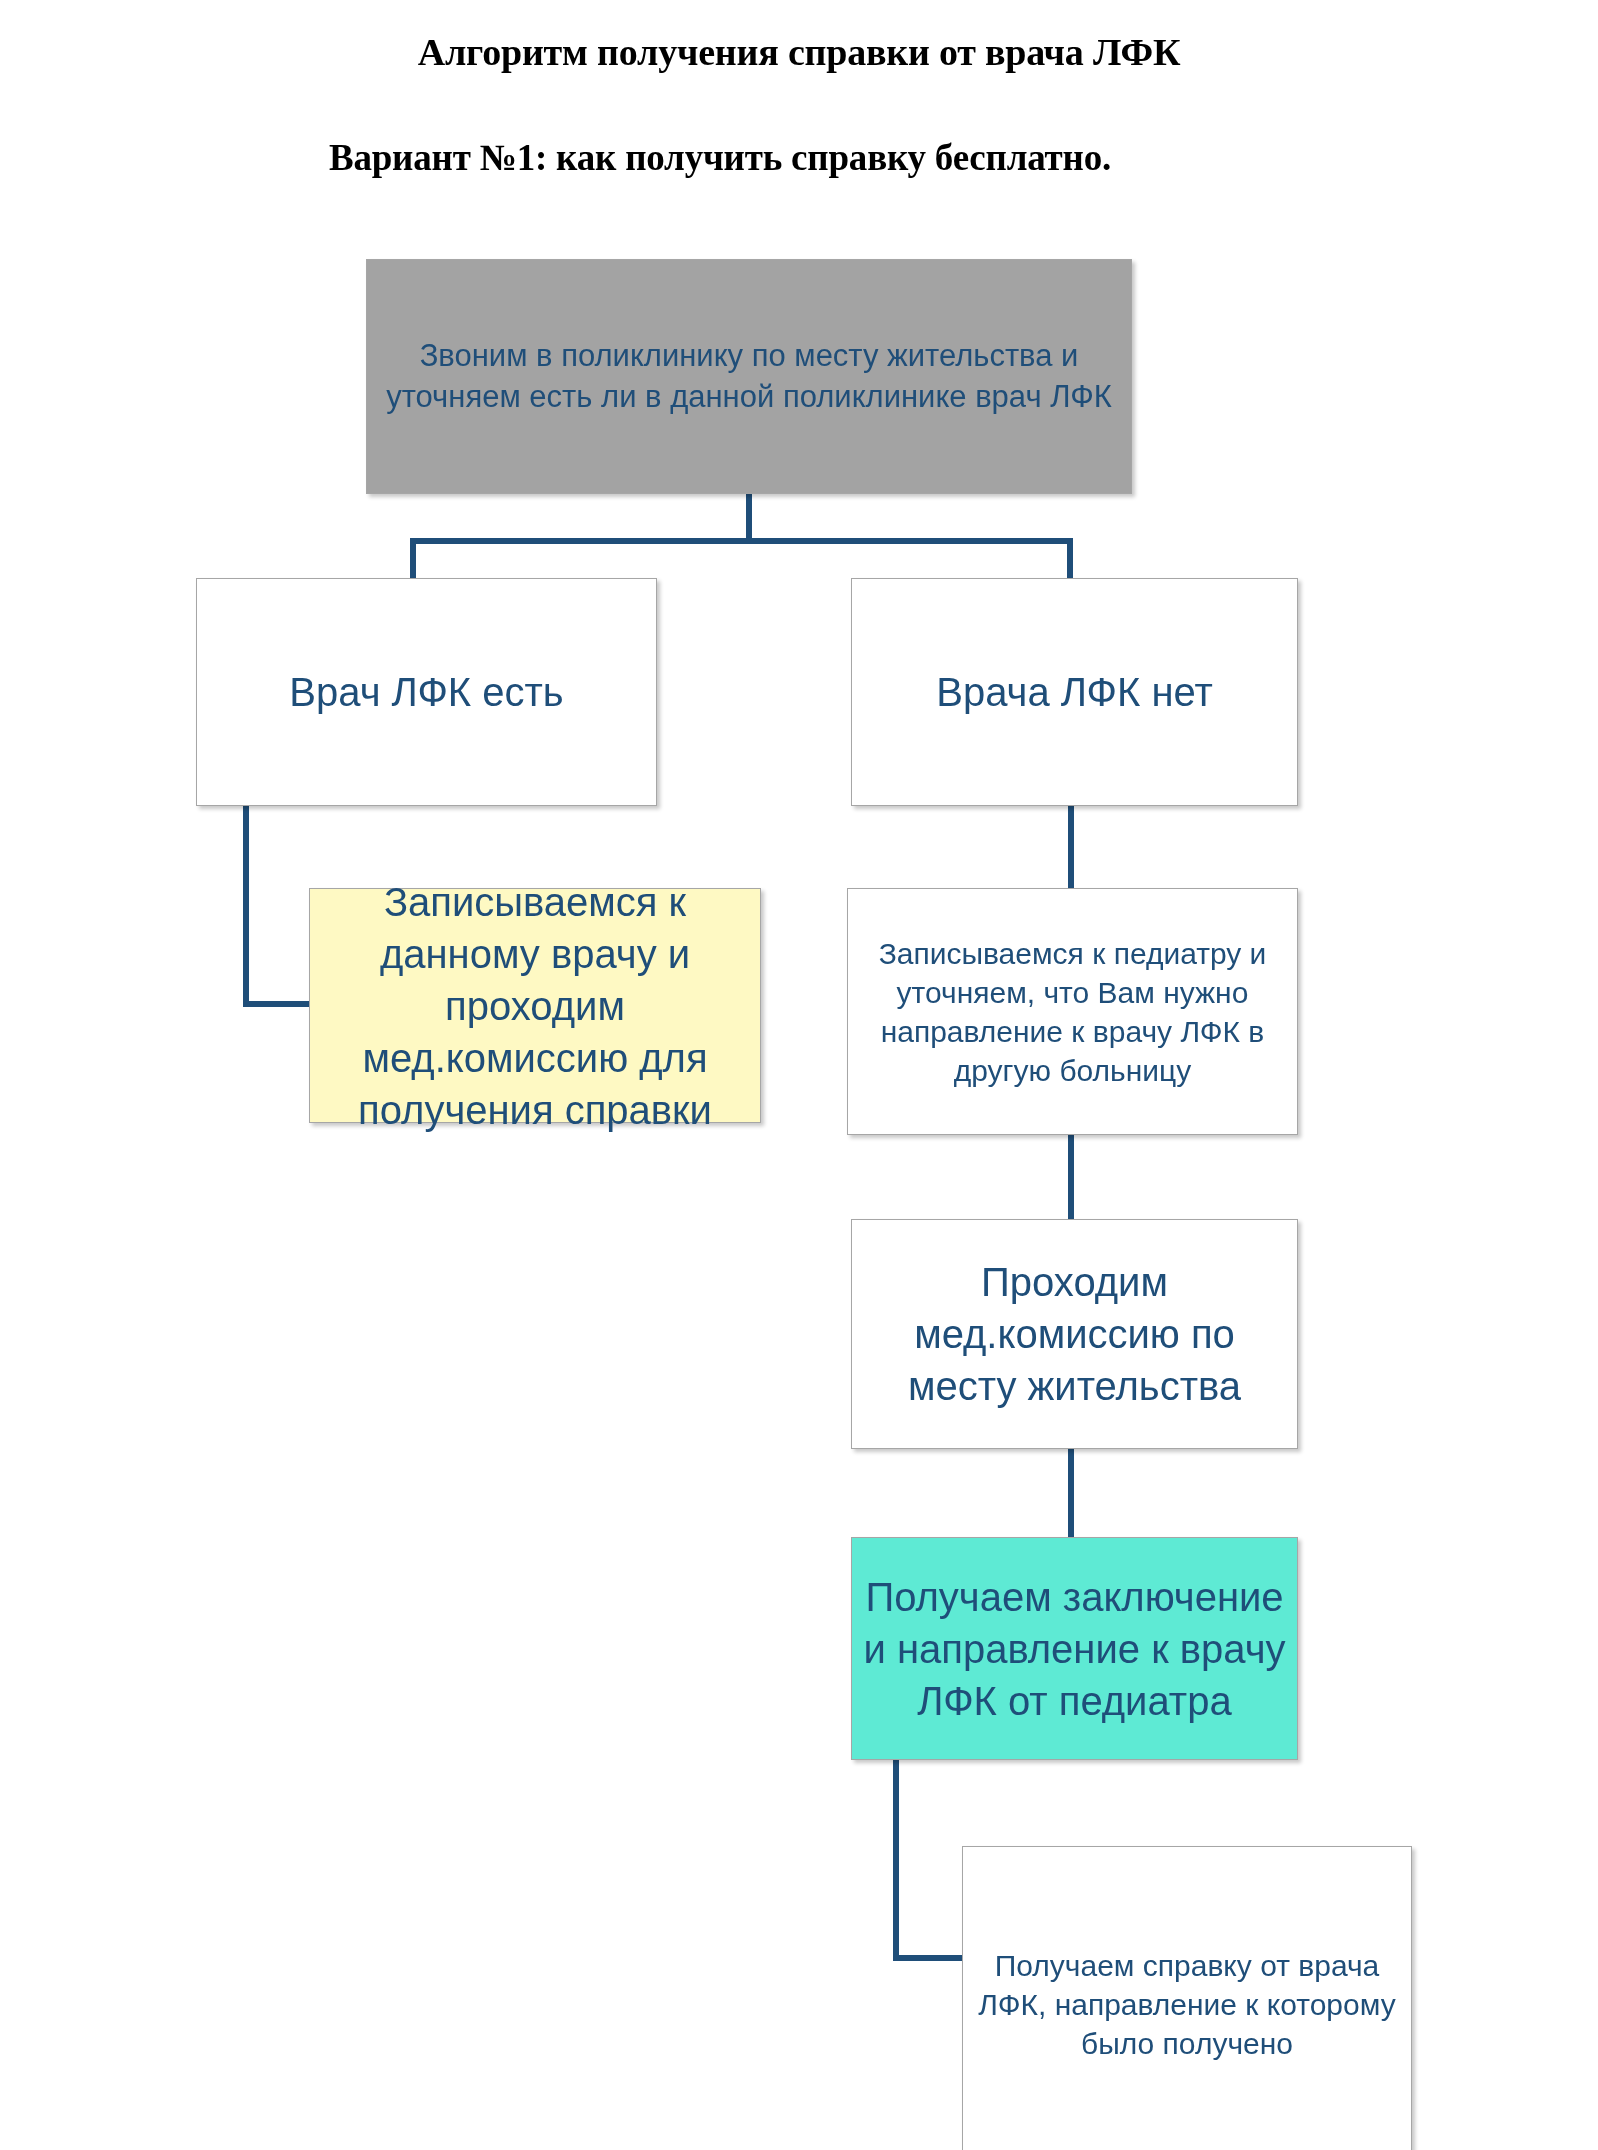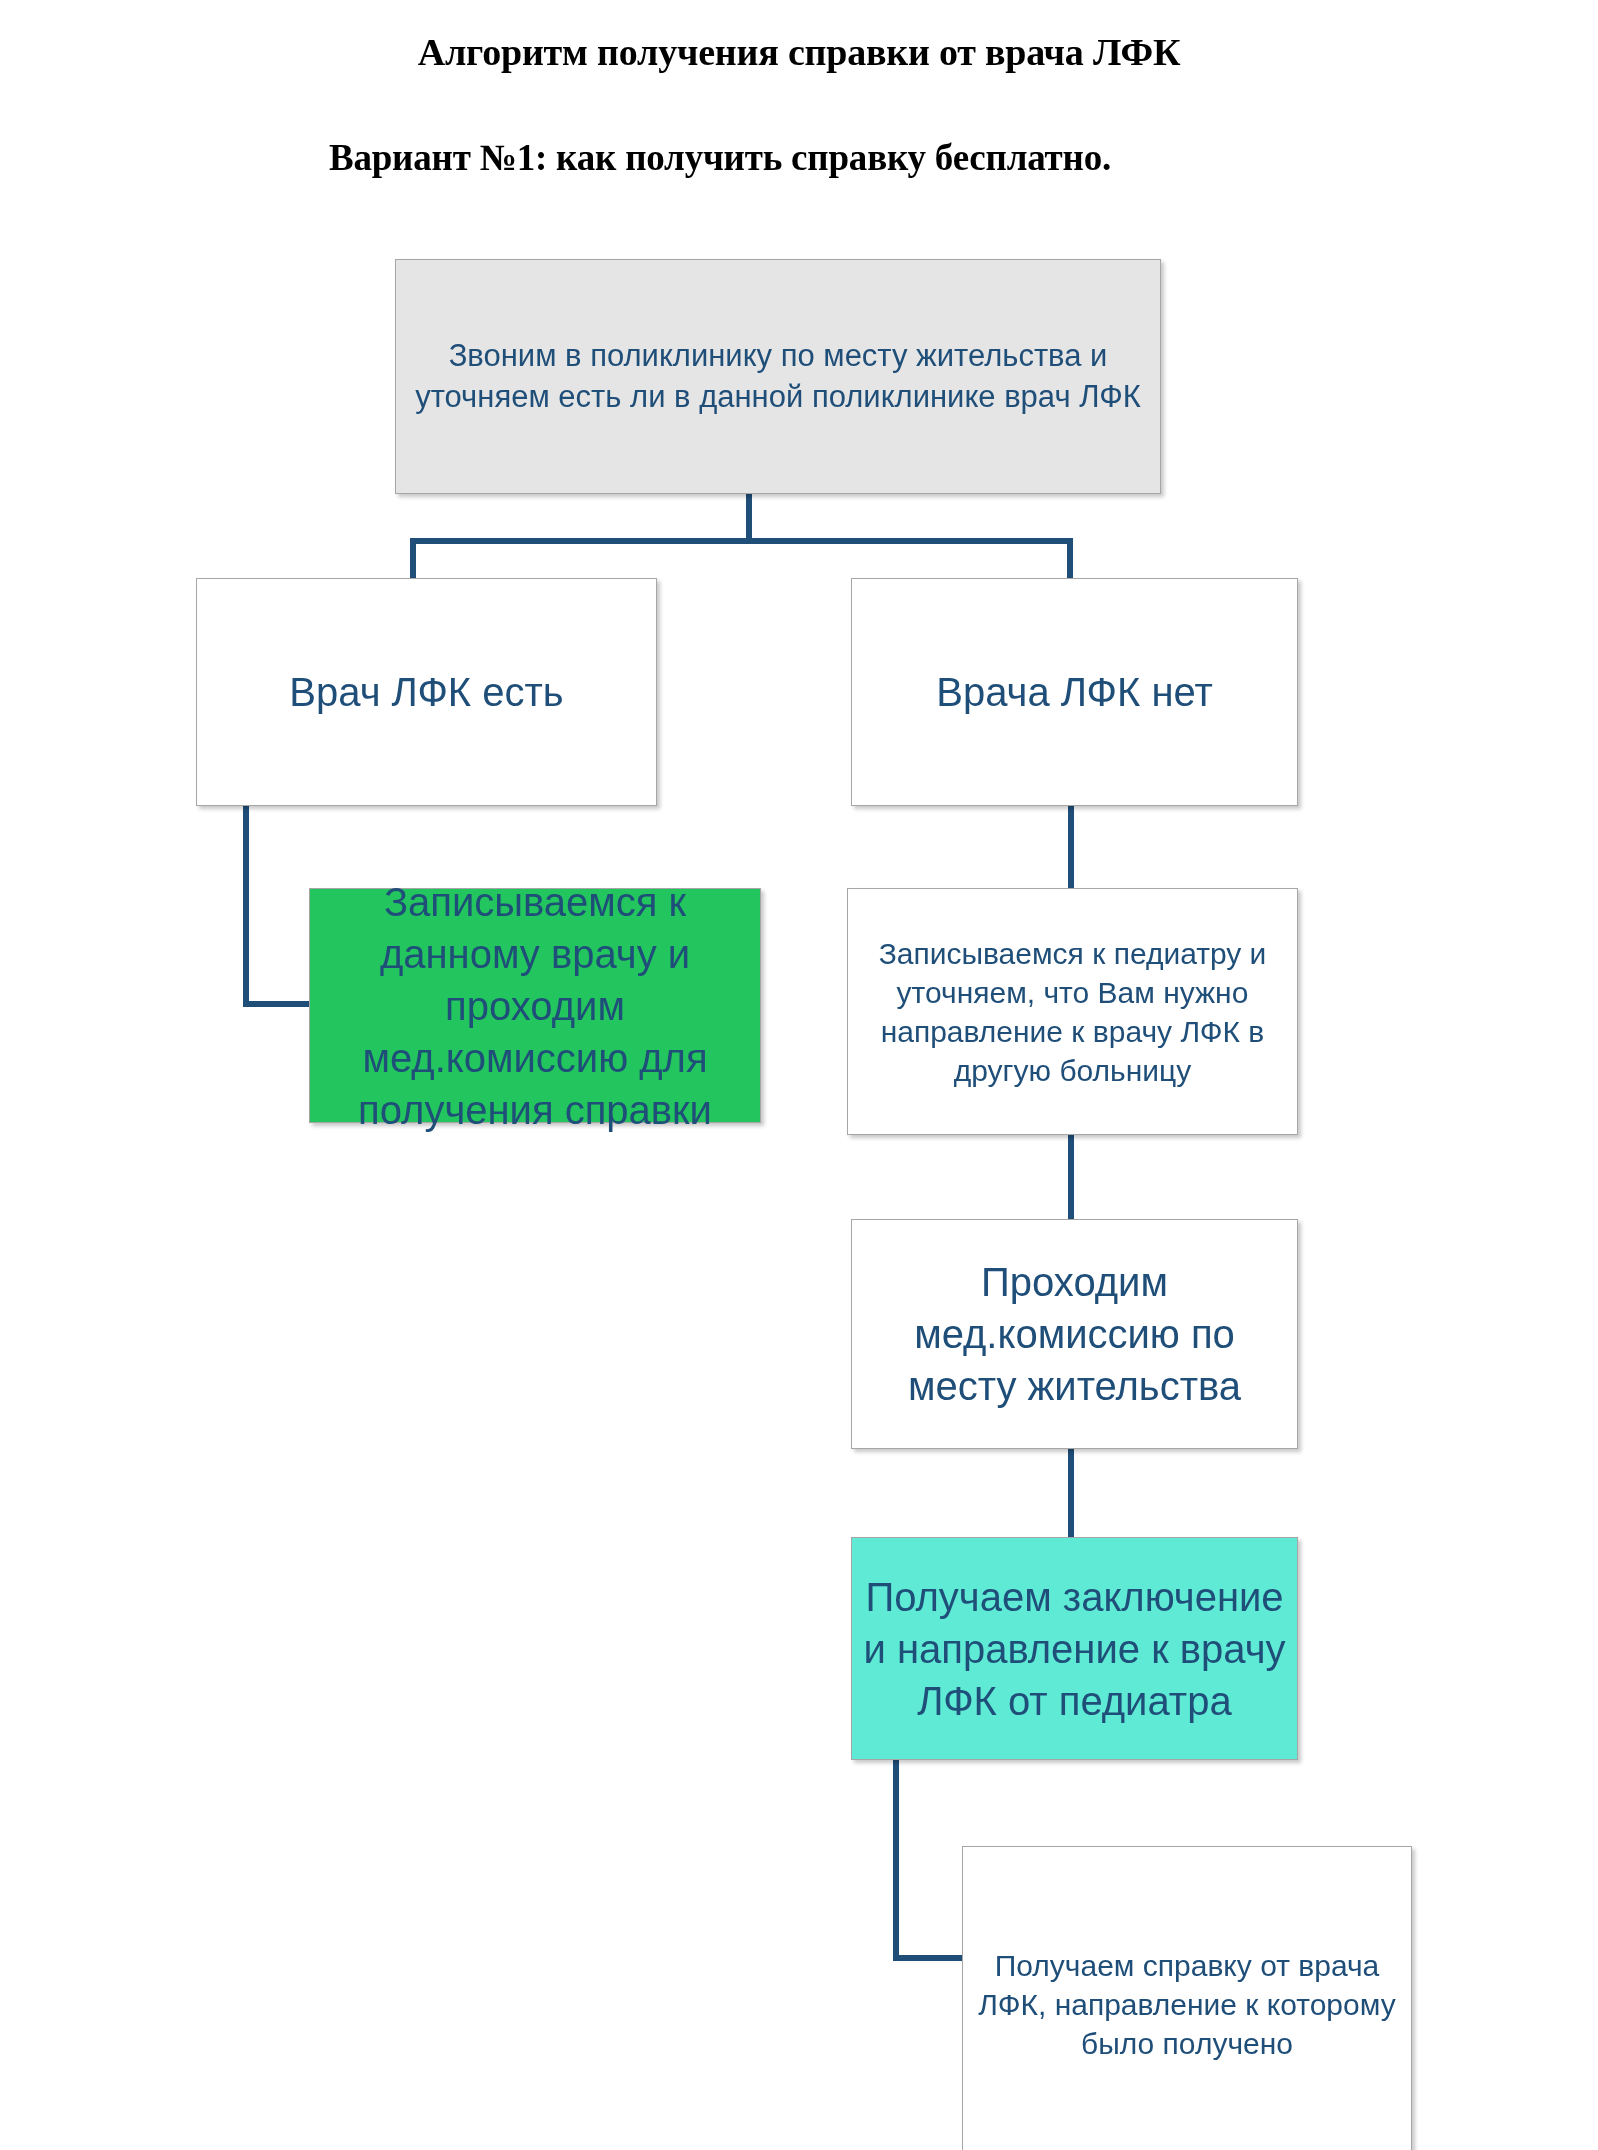--- a/index.html
+++ b/index.html
@@ -133,33 +133,33 @@
   <div class="conn" id="c-left-v" style="background: rgb(31, 78, 121);"></div>
   <div class="conn" id="c-left-h" style="background: rgb(31, 78, 121);"></div>
 
   <div class="conn" id="c-right-1" style="background: rgb(31, 78, 121);"></div>
   <div class="conn" id="c-right-2" style="background: rgb(31, 78, 121);"></div>
   <div class="conn" id="c-right-3" style="background: rgb(31, 78, 121);"></div>
 
   <div class="conn" id="c-bot-v" style="background: rgb(31, 78, 121);"></div>
   <div class="conn" id="c-bot-h" style="background: rgb(31, 78, 121);"></div>
 
-  <div class="node" id="node-call" style="border-color: rgb(166, 166, 166); background: #e5e5e5; margin-left: 29px;">
+  <div class="node" id="node-call" style="border-color: rgb(166, 166, 166); background: #a3a3a3;">
     <div class="txt" style="color: rgb(31, 78, 121);">Звоним в поликлинику по месту жительства и уточняем есть ли в данной поликлинике врач ЛФК</div>
   </div>
 
   <div class="node" id="node-has-doc" style="border-color: rgb(166, 166, 166); background: rgb(255, 255, 255);">
     <div class="txt" style="color: rgb(31, 78, 121);">Врач ЛФК есть</div>
   </div>
 
   <div class="node" id="node-no-doc" style="border-color: rgb(166, 166, 166); background: rgb(255, 255, 255);">
     <div class="txt" style="color: rgb(31, 78, 121);">Врача ЛФК нет</div>
   </div>
 
-  <div class="node" id="node-signup-doc" style="border-color: rgb(166, 166, 166); background: #22c55e;">
+  <div class="node" id="node-signup-doc" style="border-color: rgb(166, 166, 166); background: #fef9c3;">
     <div class="txt" style="color: rgb(31, 78, 121);">Записываемся к данному врачу и проходим мед.комиссию для получения справки</div>
   </div>
 
   <div class="node" id="node-signup-ped" style="border-color: rgb(166, 166, 166); background: rgb(255, 255, 255);">
     <div class="txt" style="color: rgb(31, 78, 121);">Записываемся к педиатру и уточняем, что Вам нужно направление к врачу ЛФК в другую больницу</div>
   </div>
 
   <div class="node" id="node-medcom" style="border-color: rgb(166, 166, 166); background: rgb(255, 255, 255);">
     <div class="txt" style="color: rgb(31, 78, 121);">Проходим мед.комиссию по месту жительства</div>
   </div>

